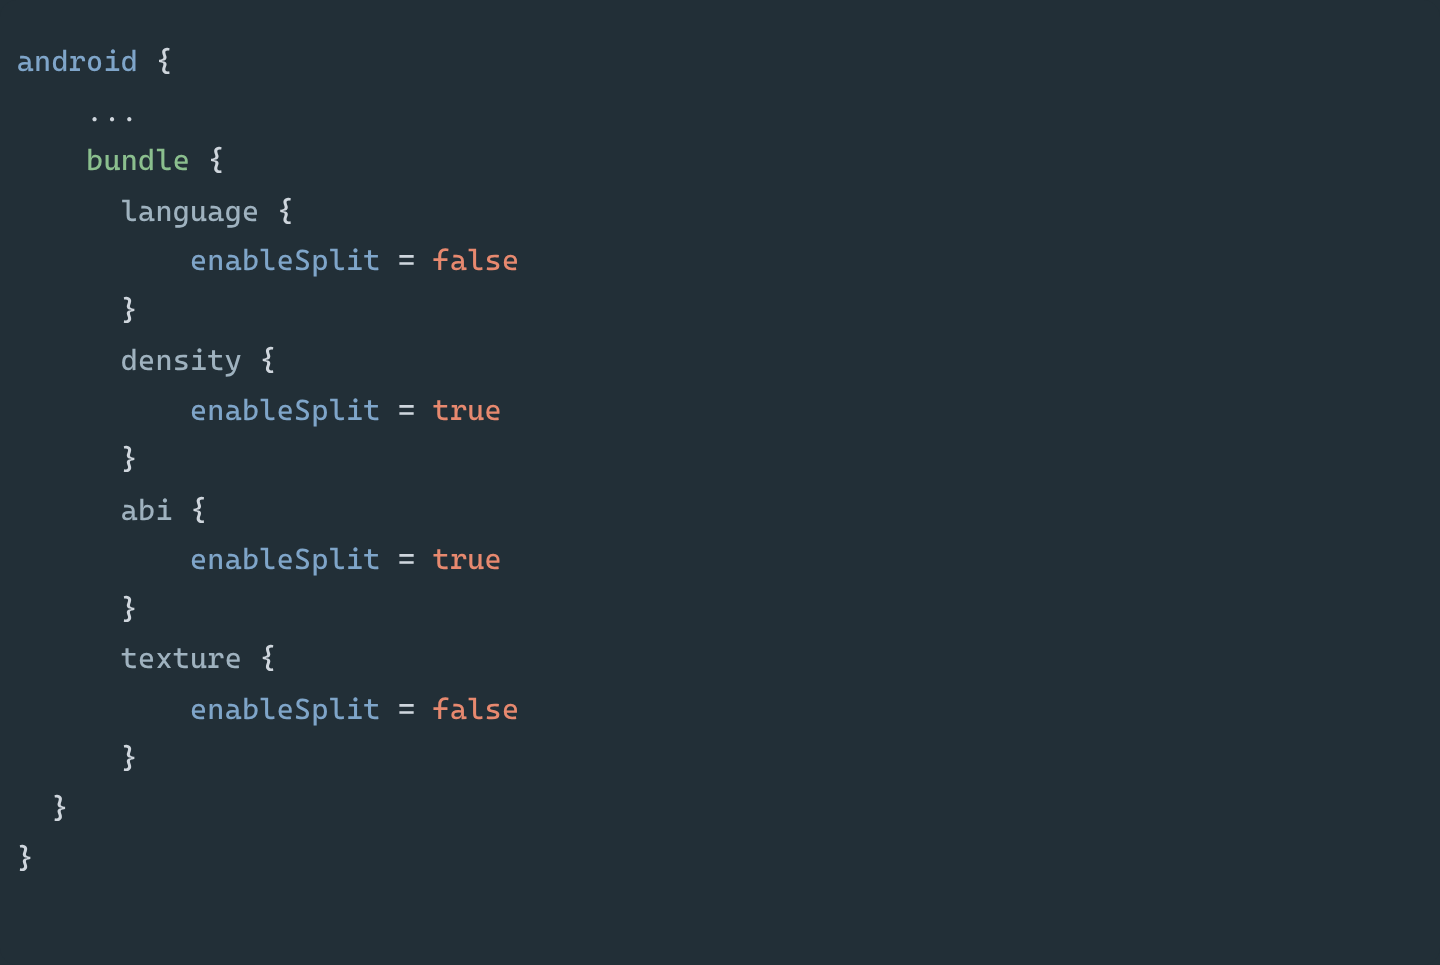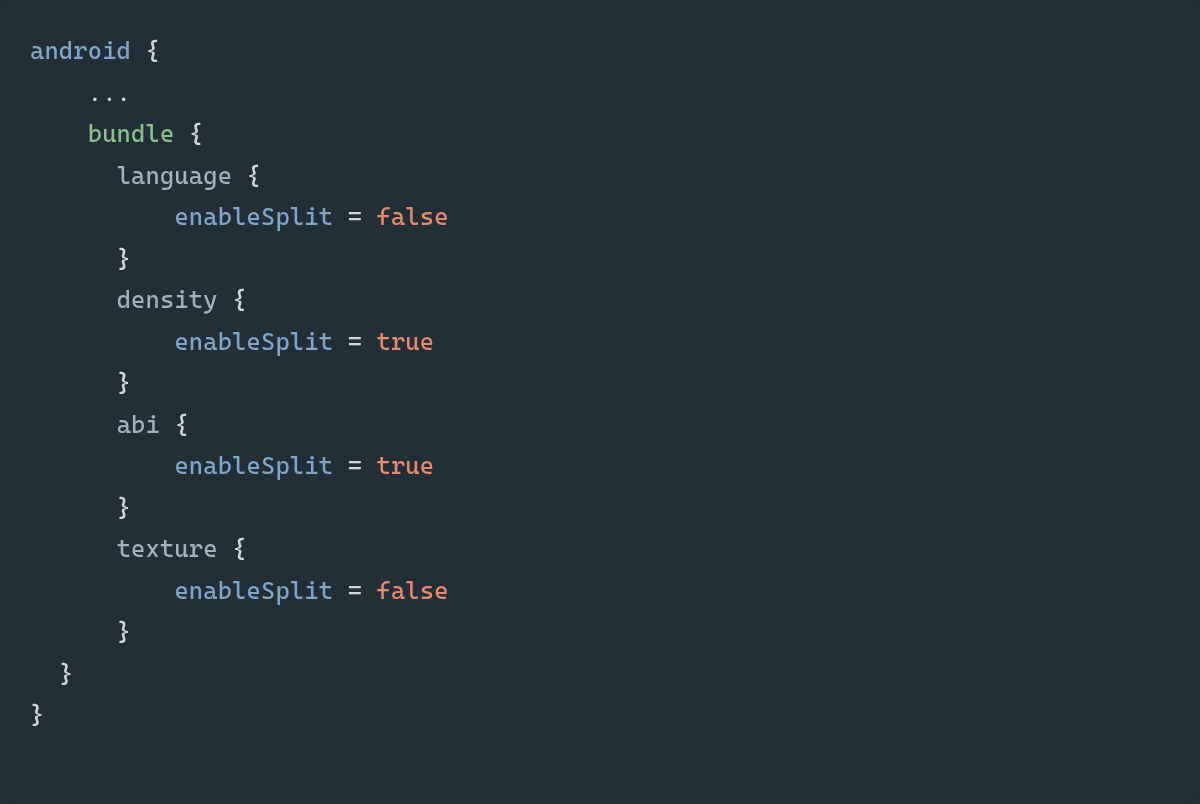--- a/index.html
+++ b/index.html
@@ -9,21 +9,21 @@
       height: 804px;
       background: #222f37;
       overflow: hidden;
     }
     .code-container {
       width: 1200px;
       height: 804px;
       background: #222f37;
       border-radius: 14px;
       box-sizing: border-box;
-      padding: 30px 30px;
+      padding: 30px 14px;
       font-family: ui-monospace, Menlo, Monaco, "Cascadia Code", "Roboto Mono", Consolas, monospace;
       font-size: 24.3px;
       line-height: 41.5px;
       color: #d5dde3;
       white-space: pre;
       letter-spacing: 0.2px;
     }
     .k1 { color: #7fa5c9; }     
     .k2 { color: #8bbf8e; }     
     .k3 { color: #9fb2bf; }     

